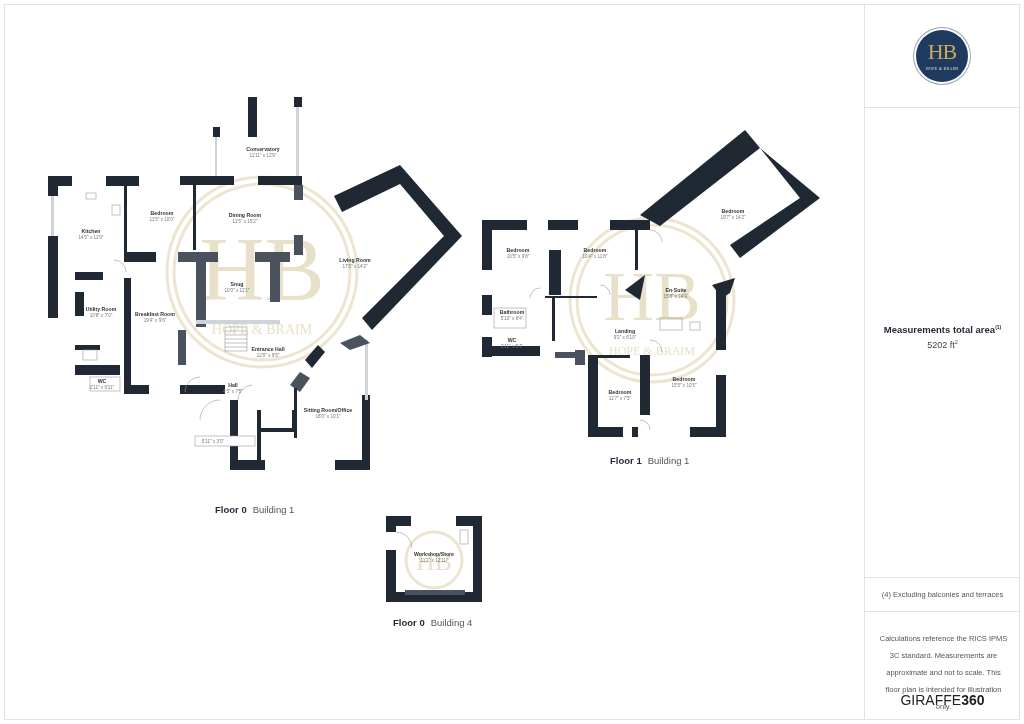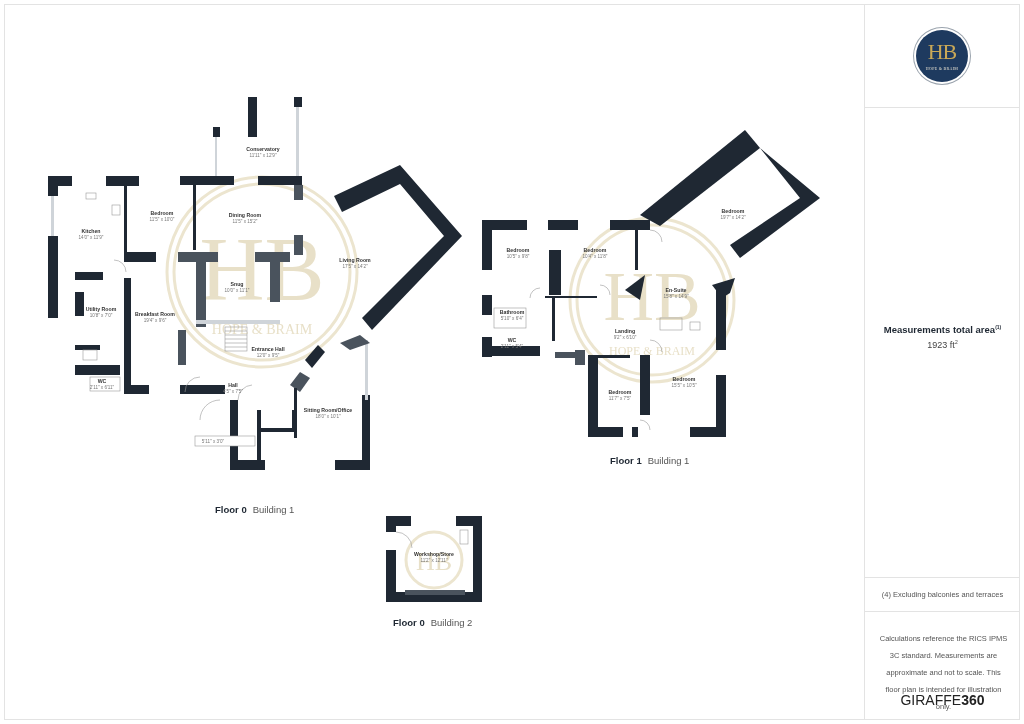--- a/index.html
+++ b/index.html
@@ -231,33 +231,33 @@
   </g>
 </svg>
 
 <div class="cap" style="left:215px;top:504px;">
   <b>Floor 0</b><span class="b">Building 1</span>
 </div>
 <div class="cap" style="left:610px;top:455px;">
   <b>Floor 1</b><span class="b">Building 1</span>
 </div>
 <div class="cap" style="left:393px;top:617px;">
-  <b>Floor 0</b><span class="b">Building 2</span>
+  <b>Floor 0</b><span class="b">Building 4</span>
 </div>
 
 <div class="sidebar">
   <div class="sb-sec logo-sec">
     <div class="logo">
       <div class="hb">HB</div>
       <div class="sub">HOPE &amp; BRAIM</div>
     </div>
   </div>
   <div class="sb-sec area-sec">
     <div class="area-title"><span>Measurements total area</span><sup>(1)</sup></div>
-    <div class="area-val"><span>1923 ft</span><sup>2</sup></div>
+    <div class="area-val"><span>5202 ft</span><sup>2</sup></div>
   </div>
   <div class="sb-sec note-sec">
     <div class="note">(4) Excluding balconies and terraces</div>
   </div>
   <div class="sb-sec calc-sec">
     <div class="calc">Calculations reference the RICS IPMS 3C standard. Measurements are approximate and not to scale. This floor plan is intended for illustration only.</div>
     <div class="brand"><span>GIRAFFE</span><b>360</b></div>
   </div>
 </div>
 

